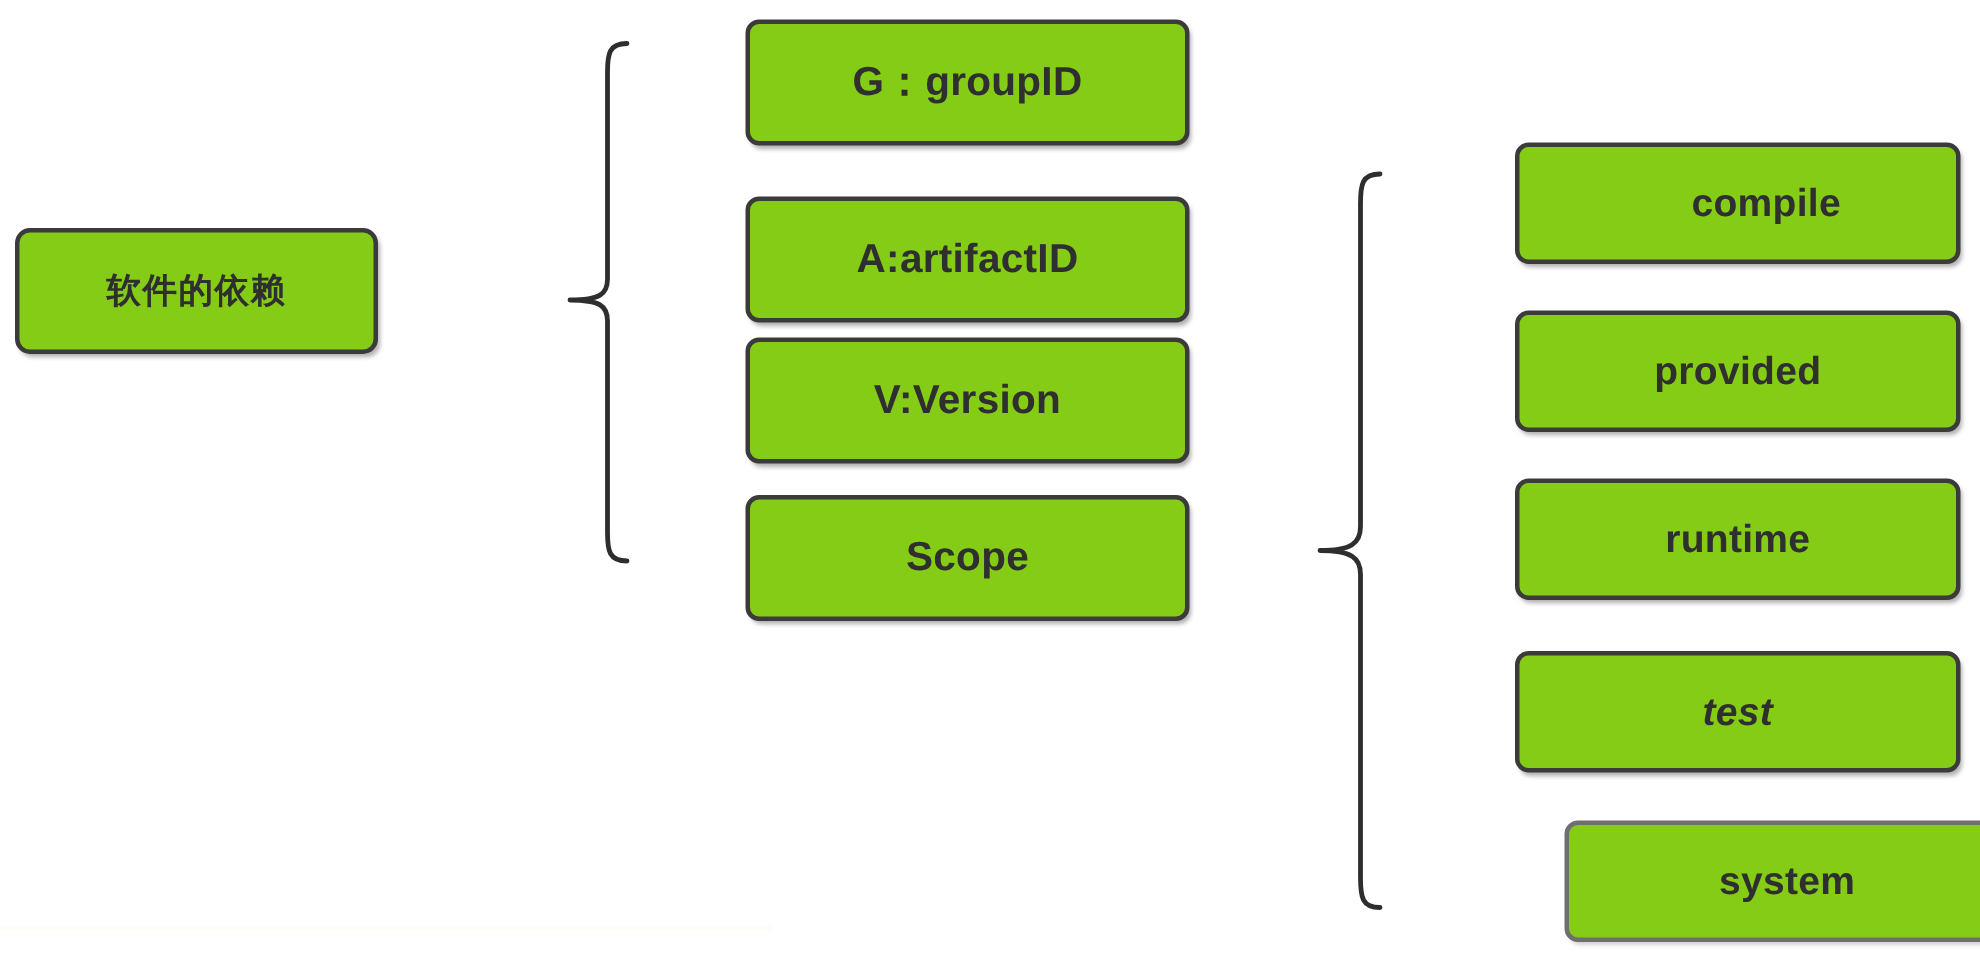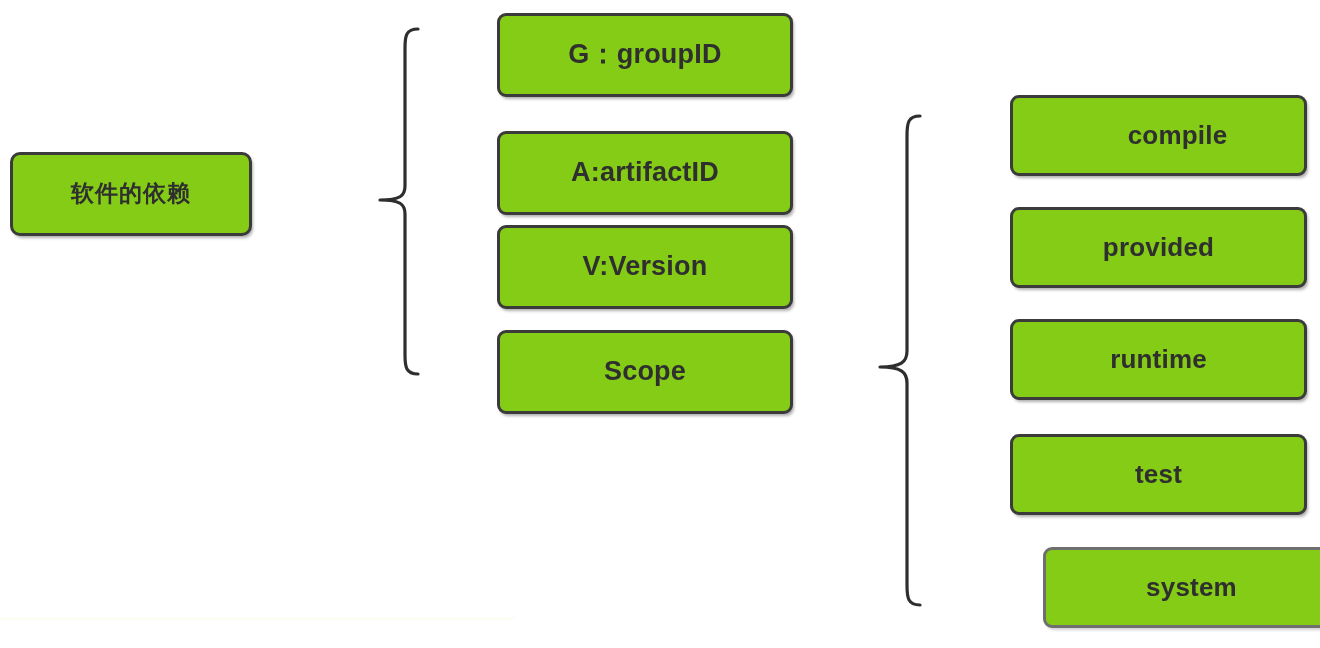--- a/index.html
+++ b/index.html
@@ -72,21 +72,21 @@
   
   .node.right {
     left: 1010px;
     width: 297px;
     height: 81px;
   }
   .node.right .label { font-size: 26px; }
   .node.right-0 { top: 95px; padding-left: 38px; }
   .node.right-1 { top: 207px; }
   .node.right-2 { top: 319px; }
-  .node.right-3 { top: 434px; }
+  .node.right-3 { top: 434px; font-style: italic; }
   .node.right-4 { top: 547px; margin-left: 33px; }
   .node.right-4 {
     border-color: #6f6f6f;
     box-shadow: 2px 3px 3px -1px rgba(140,140,140,0.40);
   }
 
   
   .brace {
     position: absolute;
     pointer-events: none;

